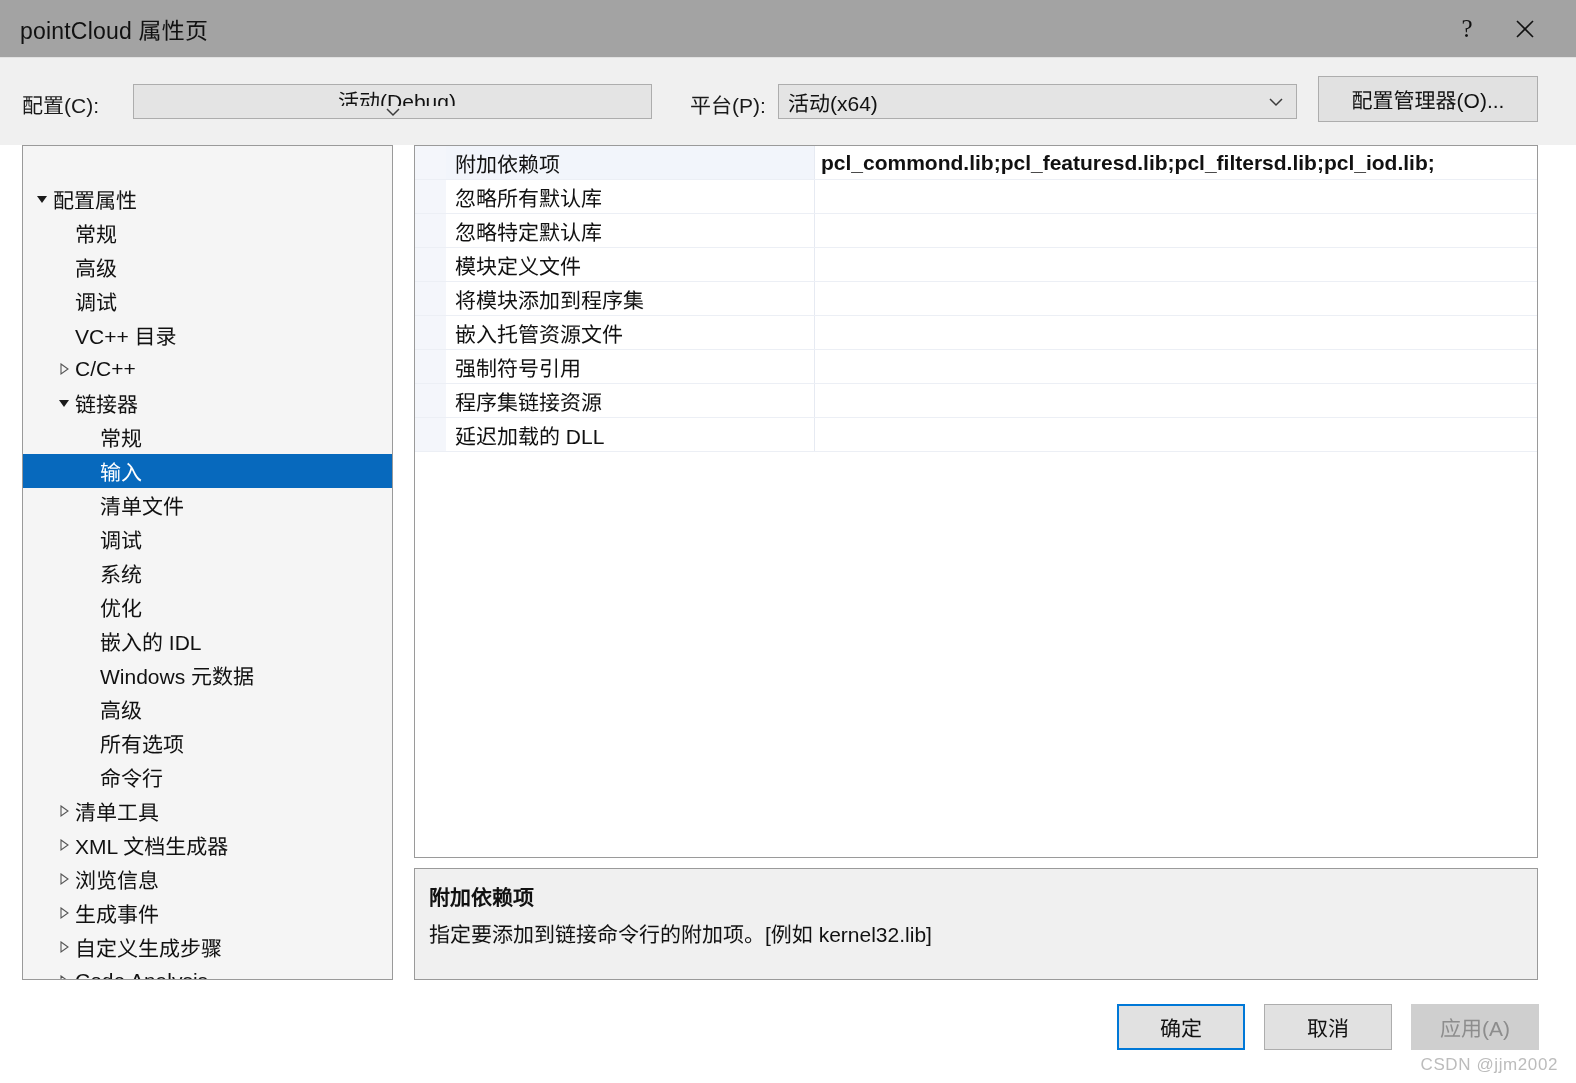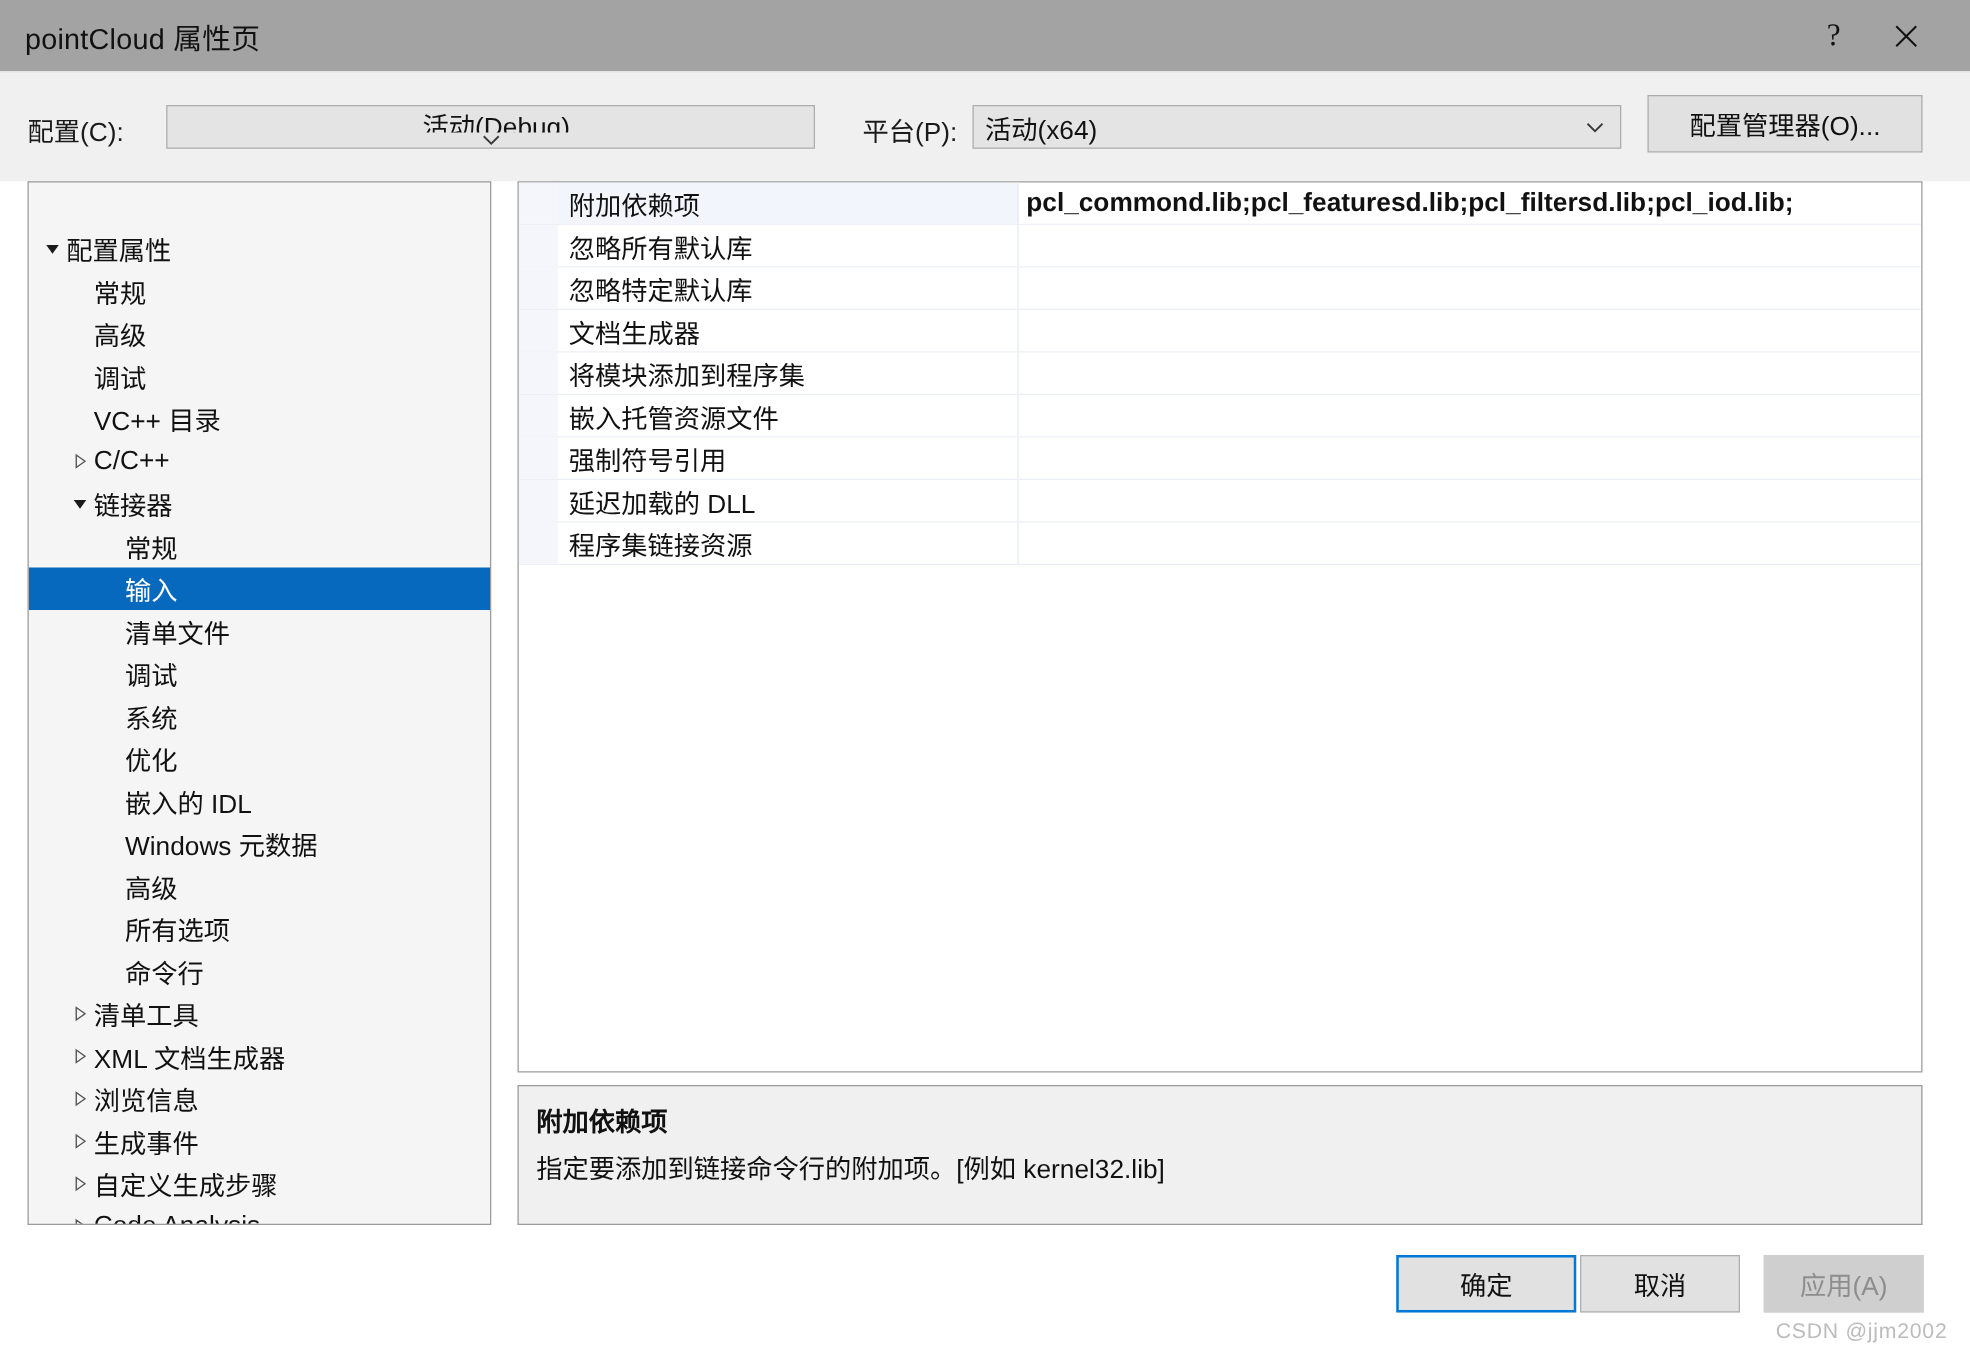--- a/index.html
+++ b/index.html
@@ -228,21 +228,21 @@
   }
   .desc-body {
     font-size: 21px;
     color: #111;
     margin: 0;
     white-space: nowrap;
   }
 
   
   .btn-ok {
-    left: 1117px; top: 1004px; width: 144px; height: 46px;
+    left: 1117px; top: 1004px; width: 128px; height: 46px;
     border: 2px solid #0078d7;
   }
   .btn-cancel { left: 1264px; top: 1004px; width: 128px; height: 46px; }
   .btn-apply {
     left: 1411px; top: 1004px; width: 128px; height: 46px;
     background: #cfcfcf;
     border-color: #cfcfcf;
     color: #8d8d8d;
   }
 
@@ -445,46 +445,46 @@
       <div class="cell-label">忽略所有默认库</div>
       <div class="cell-value"></div>
     </div>
     <div class="grid-row">
       <div class="cell-gutter"></div>
       <div class="cell-label">忽略特定默认库</div>
       <div class="cell-value"></div>
     </div>
     <div class="grid-row">
       <div class="cell-gutter"></div>
-      <div class="cell-label">文档生成器</div>
+      <div class="cell-label">模块定义文件</div>
       <div class="cell-value"></div>
     </div>
     <div class="grid-row">
       <div class="cell-gutter"></div>
       <div class="cell-label">将模块添加到程序集</div>
       <div class="cell-value"></div>
     </div>
     <div class="grid-row">
       <div class="cell-gutter"></div>
       <div class="cell-label">嵌入托管资源文件</div>
       <div class="cell-value"></div>
     </div>
     <div class="grid-row">
       <div class="cell-gutter"></div>
       <div class="cell-label">强制符号引用</div>
       <div class="cell-value"></div>
     </div>
     <div class="grid-row">
       <div class="cell-gutter"></div>
+      <div class="cell-label">程序集链接资源</div>
+      <div class="cell-value"></div>
+    </div>
+    <div class="grid-row">
+      <div class="cell-gutter"></div>
       <div class="cell-label">延迟加载的 DLL</div>
-      <div class="cell-value"></div>
-    </div>
-    <div class="grid-row">
-      <div class="cell-gutter"></div>
-      <div class="cell-label">程序集链接资源</div>
       <div class="cell-value"></div>
     </div>
   </div>
 
 <div class="descpanel">
   <p class="desc-title">附加依赖项</p>
   <p class="desc-body">指定要添加到链接命令行的附加项。[例如 kernel32.lib]</p>
 </div>
 
 <button class="btn btn-ok">确定</button>

